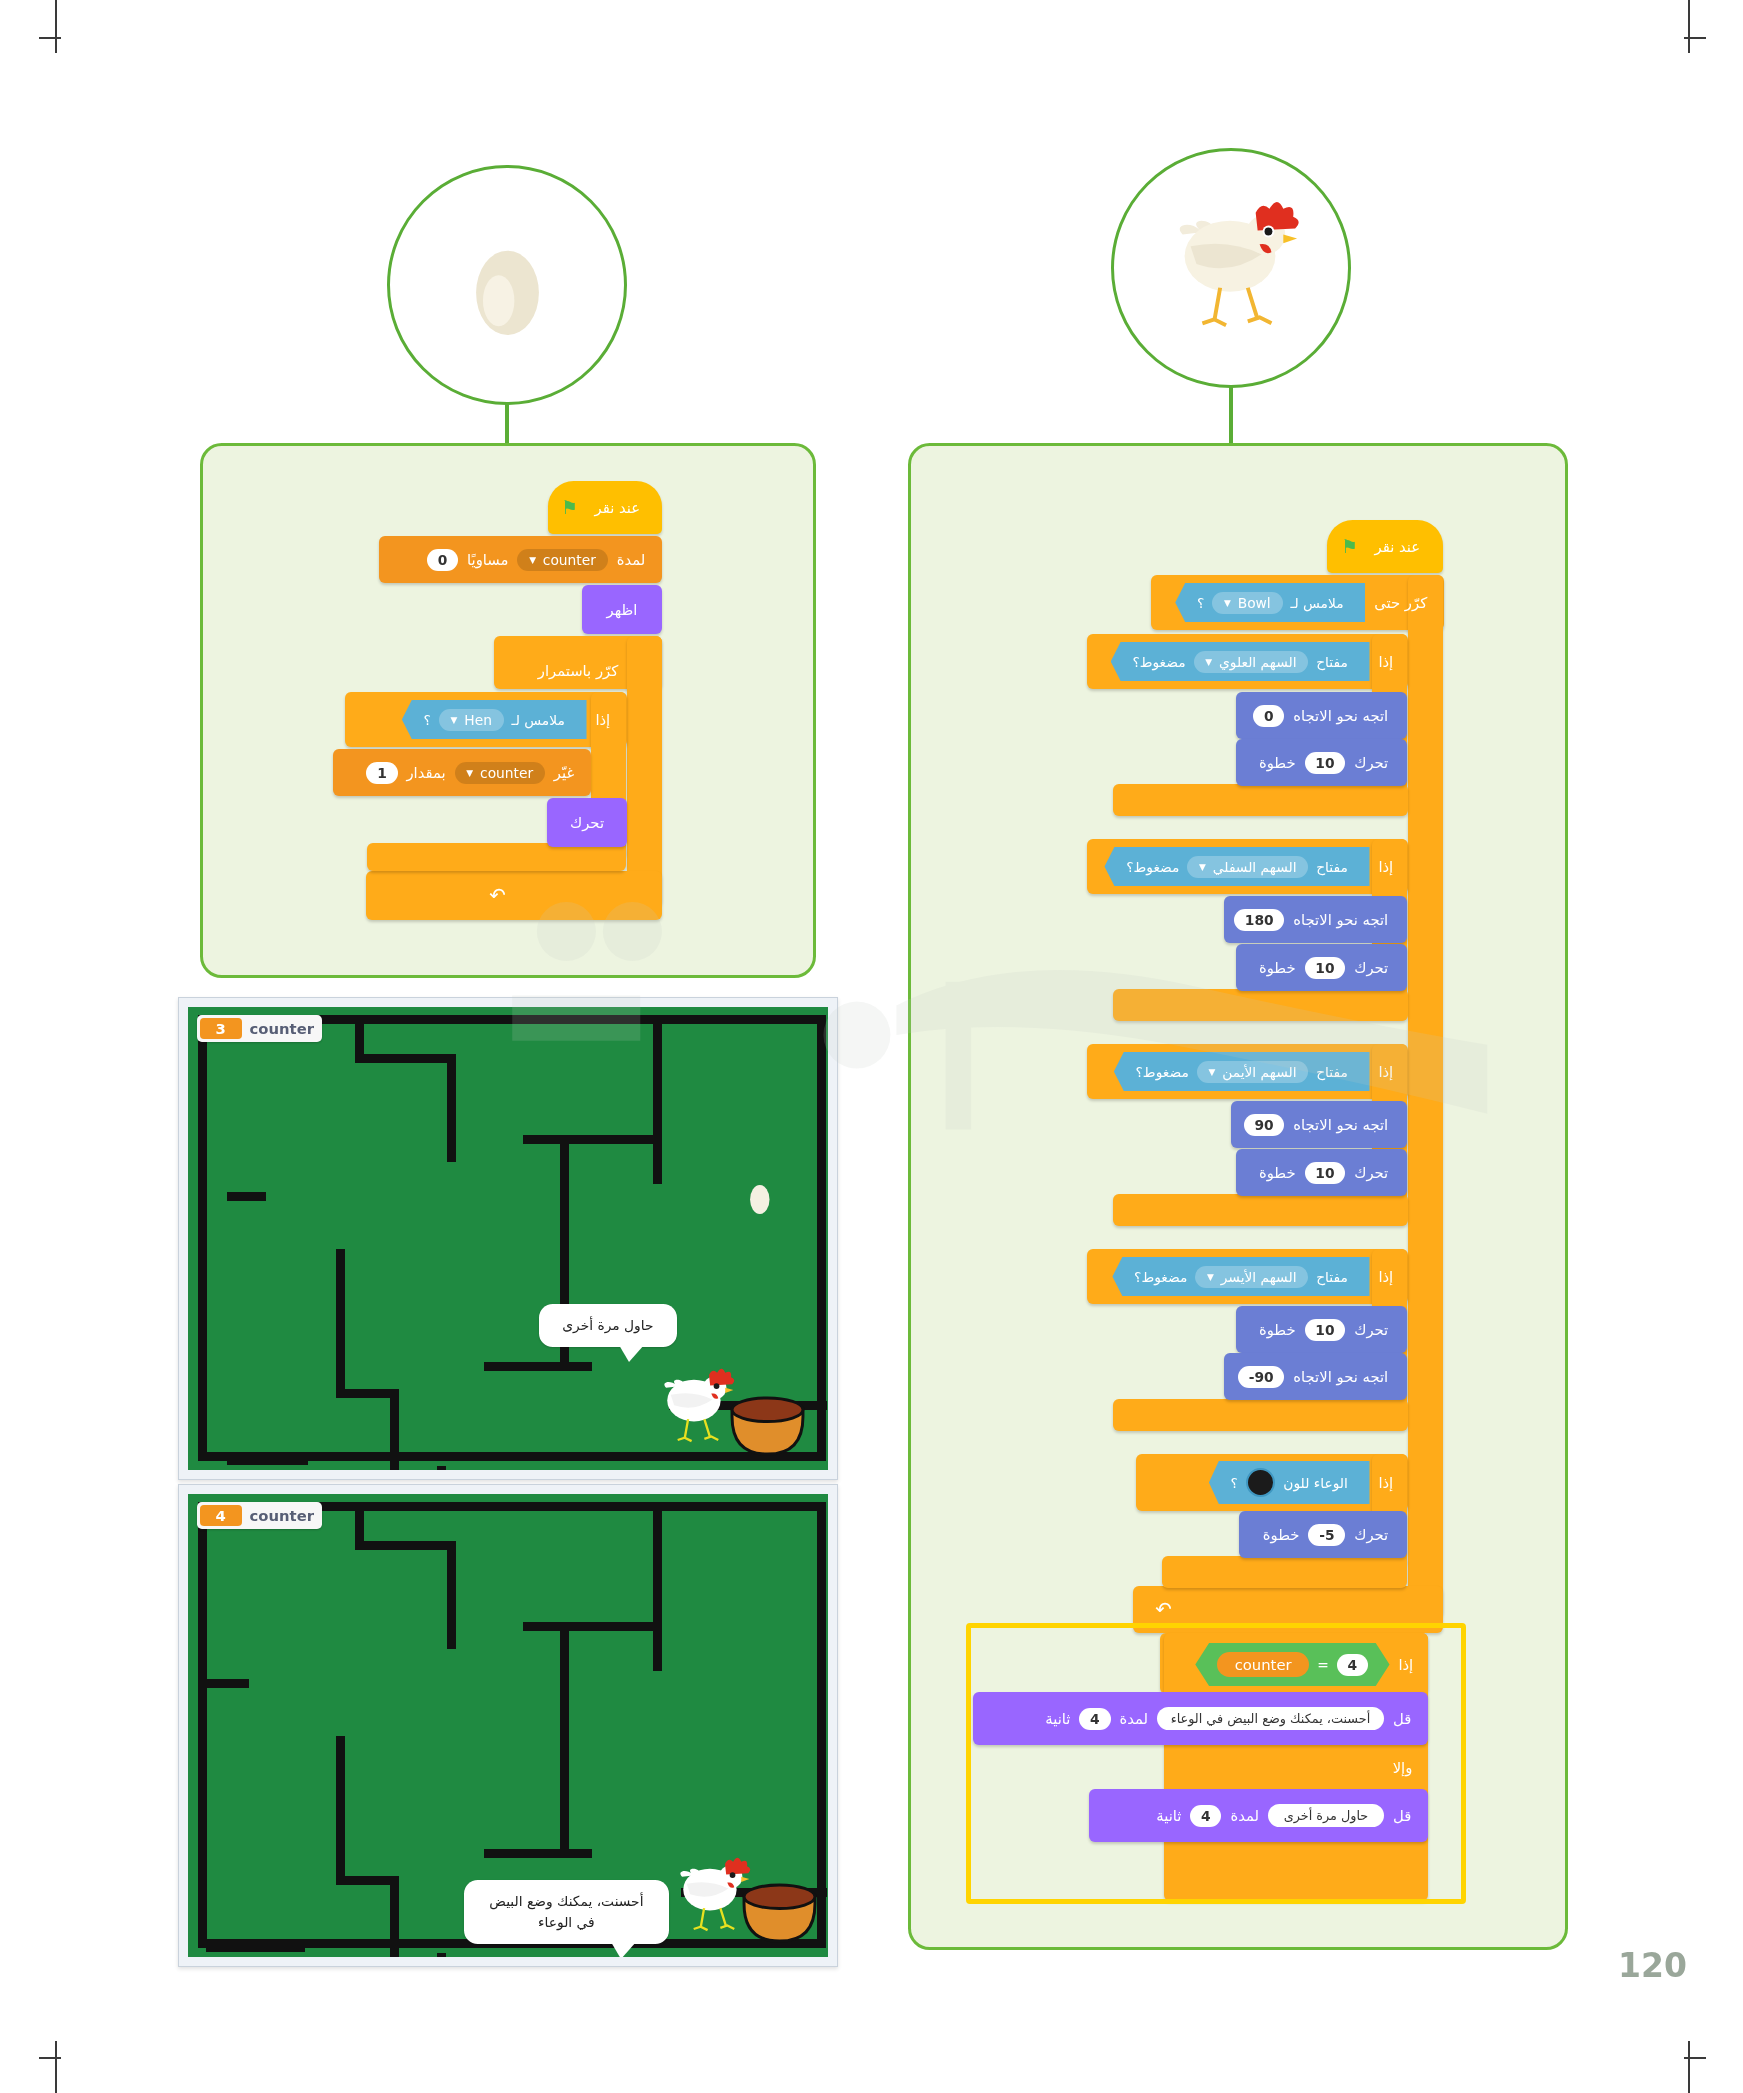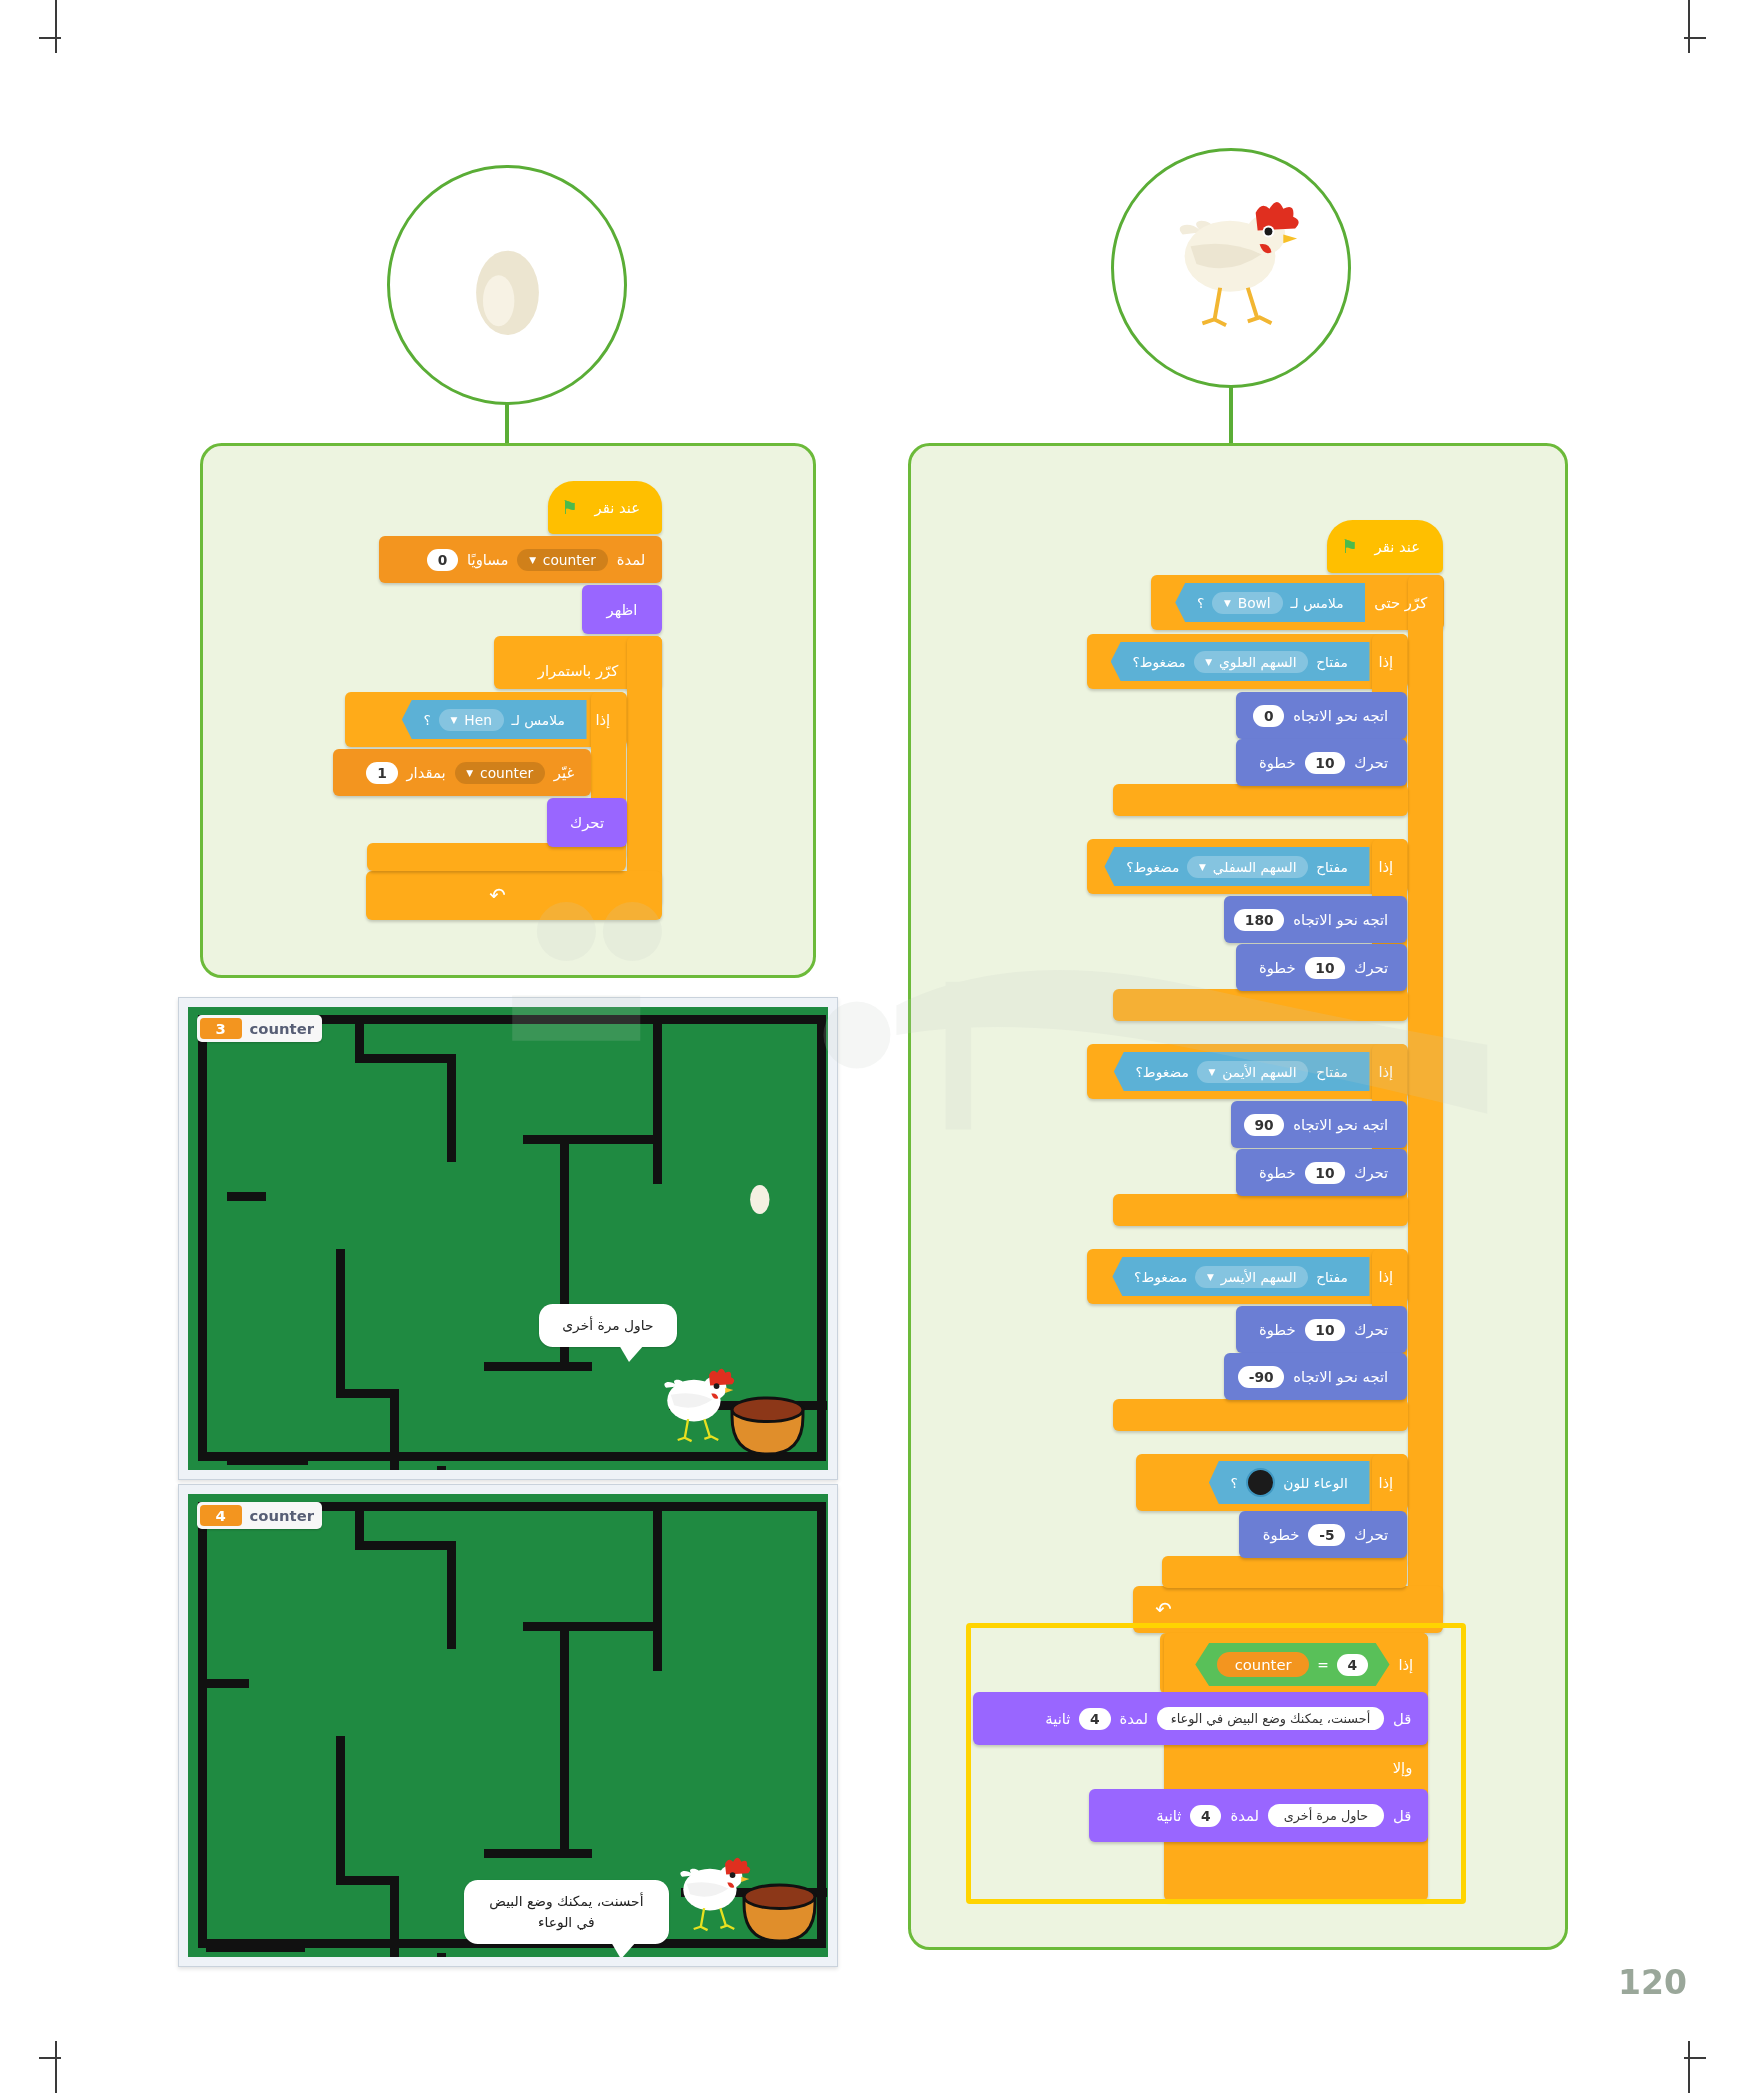--- a/index.html
+++ b/index.html
@@ -103,21 +103,21 @@
     position:absolute; background:#fff; border-radius:13.8px;
     padding:10.8px 15.8px; font-size:13.8px; color:#222;
     direction:rtl; text-align:center; line-height:1.55;
     box-shadow:0 1px 2px rgba(0,0,0,.18); z-index:4;
   }
   .bubble::after {
     content:""; position:absolute; bottom:-14.8px; right:33px;
     width:0; height:0; border-left:10.8px solid transparent;
     border-right:15.8px solid transparent; border-top:17.7px solid #fff;
   }
-  .pagenum { position:absolute; right:57px; bottom:91px;
+  .pagenum { position:absolute; right:57px; bottom:108px;
              font-size:33px; font-weight:bold; color:#9aa79a; }
 </style>
 </head>
 <body>
 
 <div class="crop" style="left:55px;top:0;width:2px;height:53px;"></div>
 <div class="crop" style="left:39px;top:37px;width:21.7px;height:2px;"></div>
 <div class="crop" style="left:1688px;top:0;width:2px;height:53px;"></div>
 <div class="crop" style="left:1684px;top:37px;width:21.7px;height:2px;"></div>
 <div class="crop" style="left:55px;top:2041px;width:2px;height:53px;"></div>

